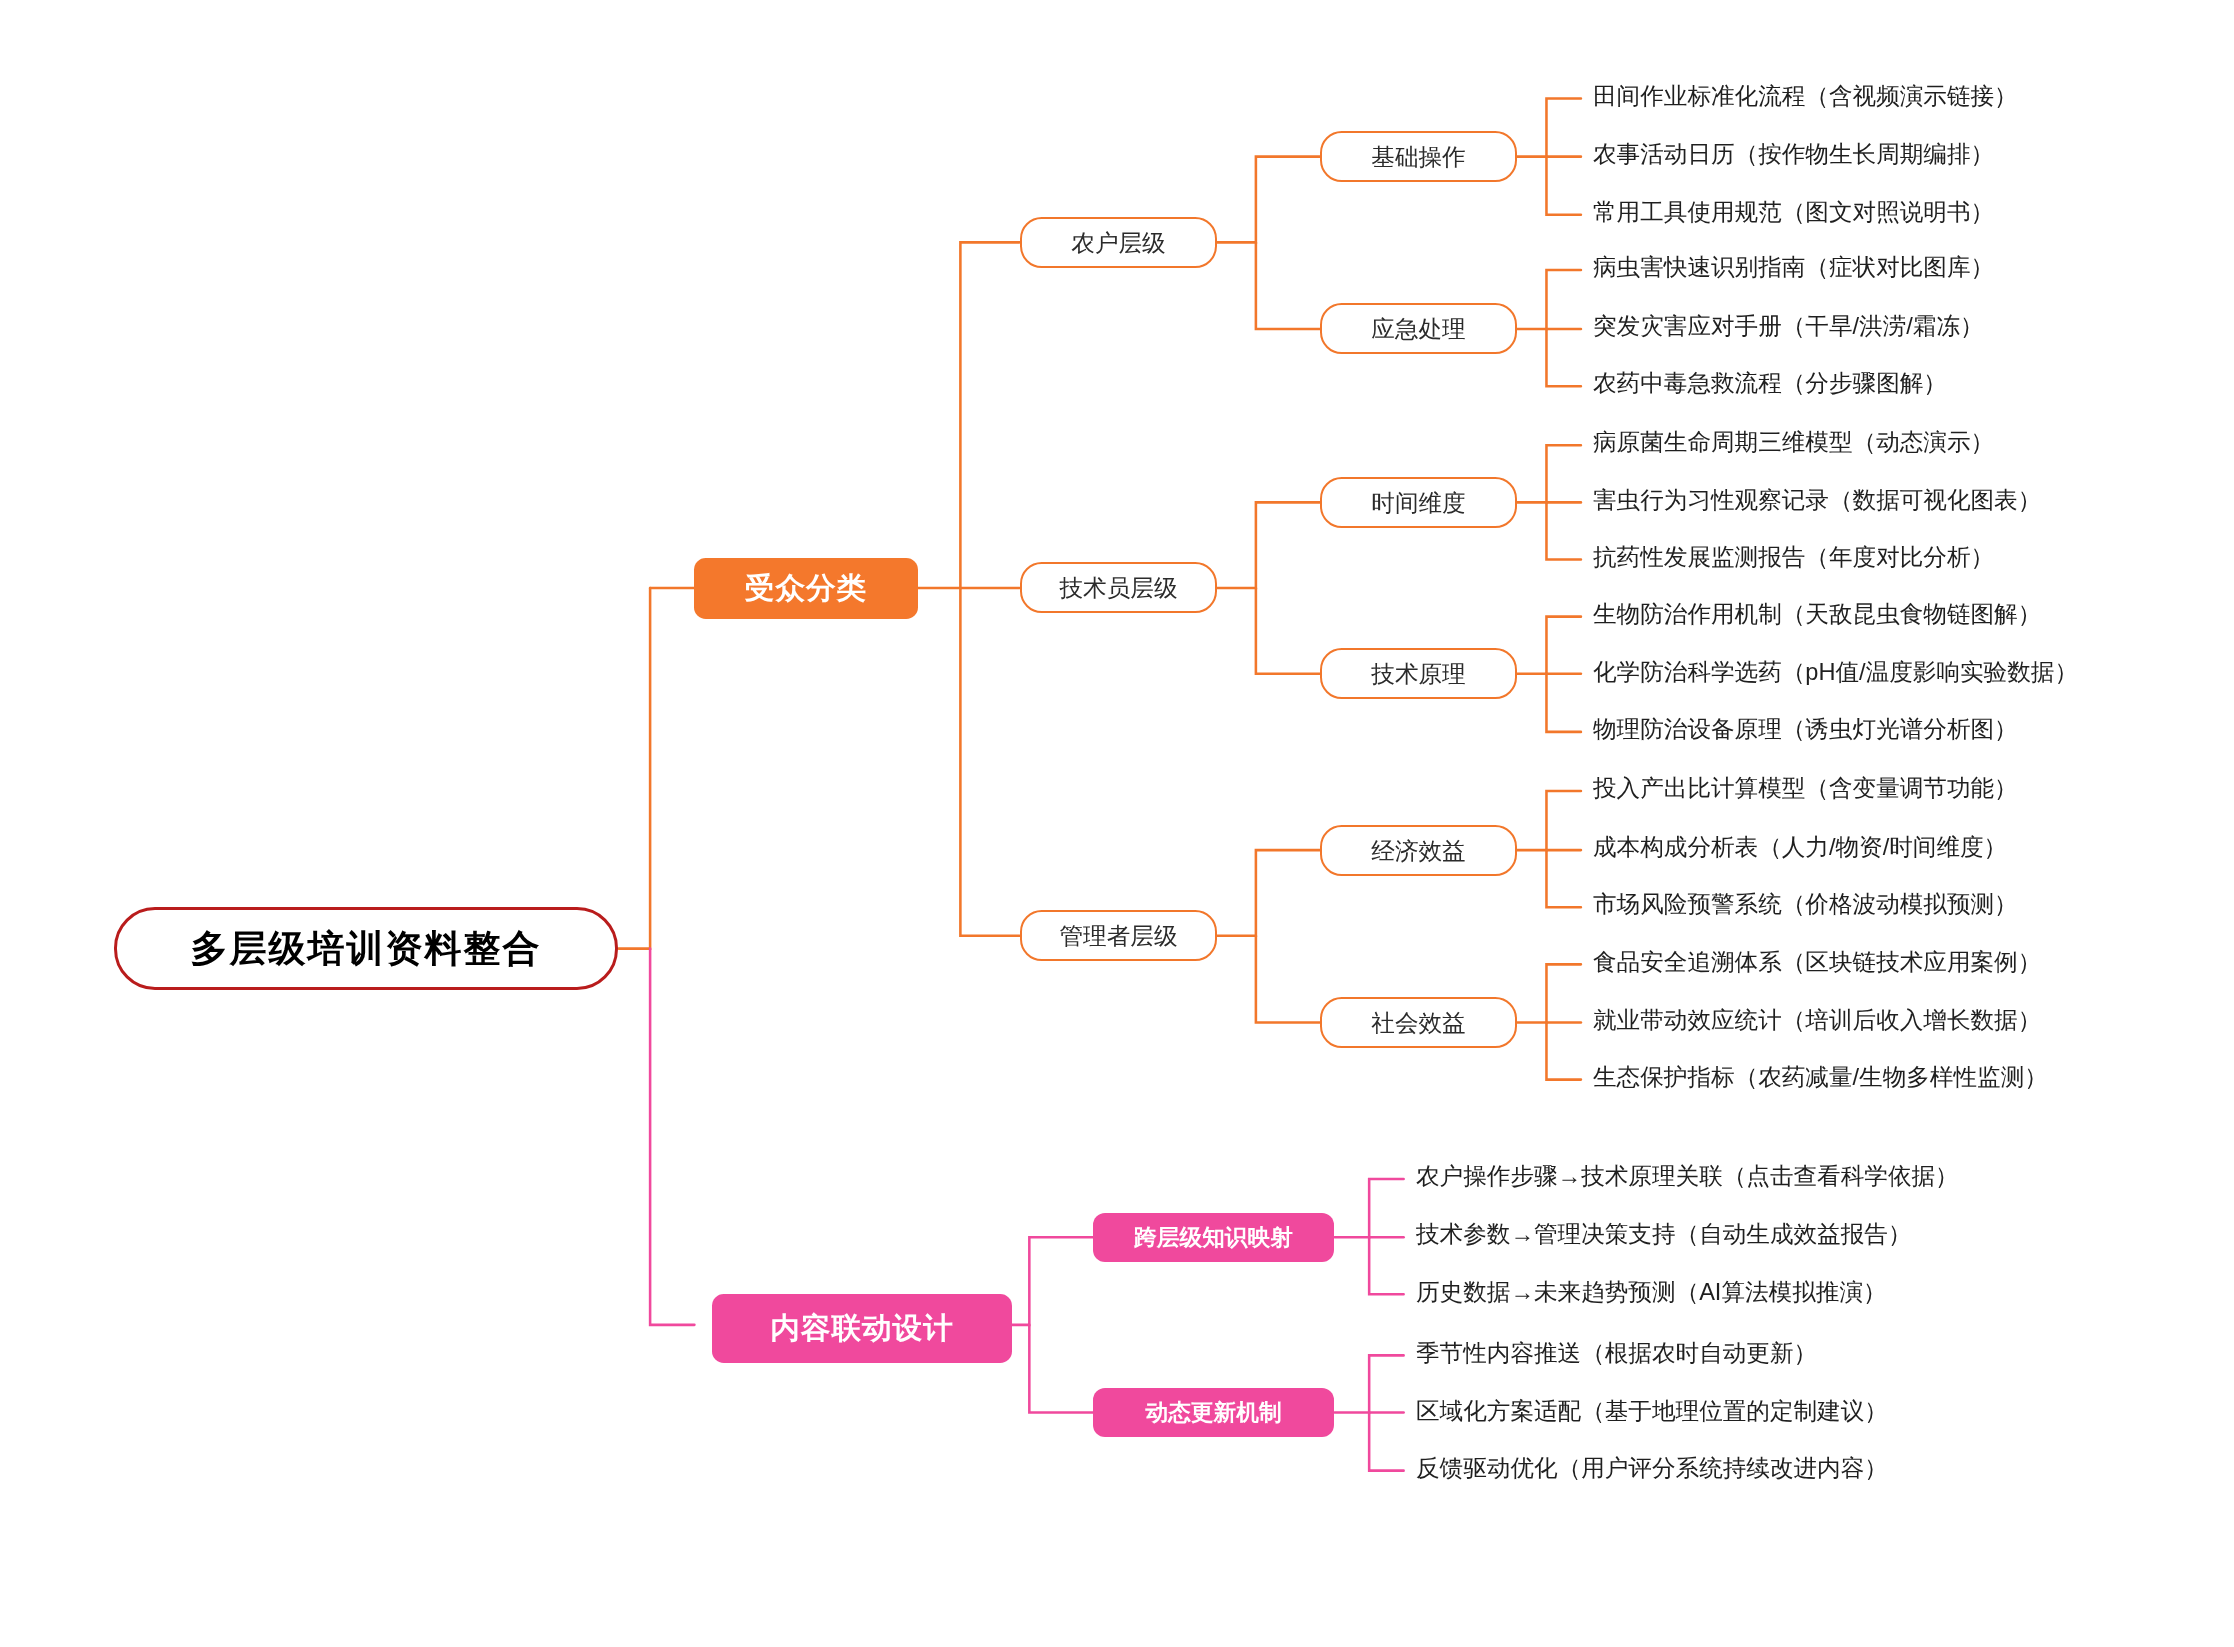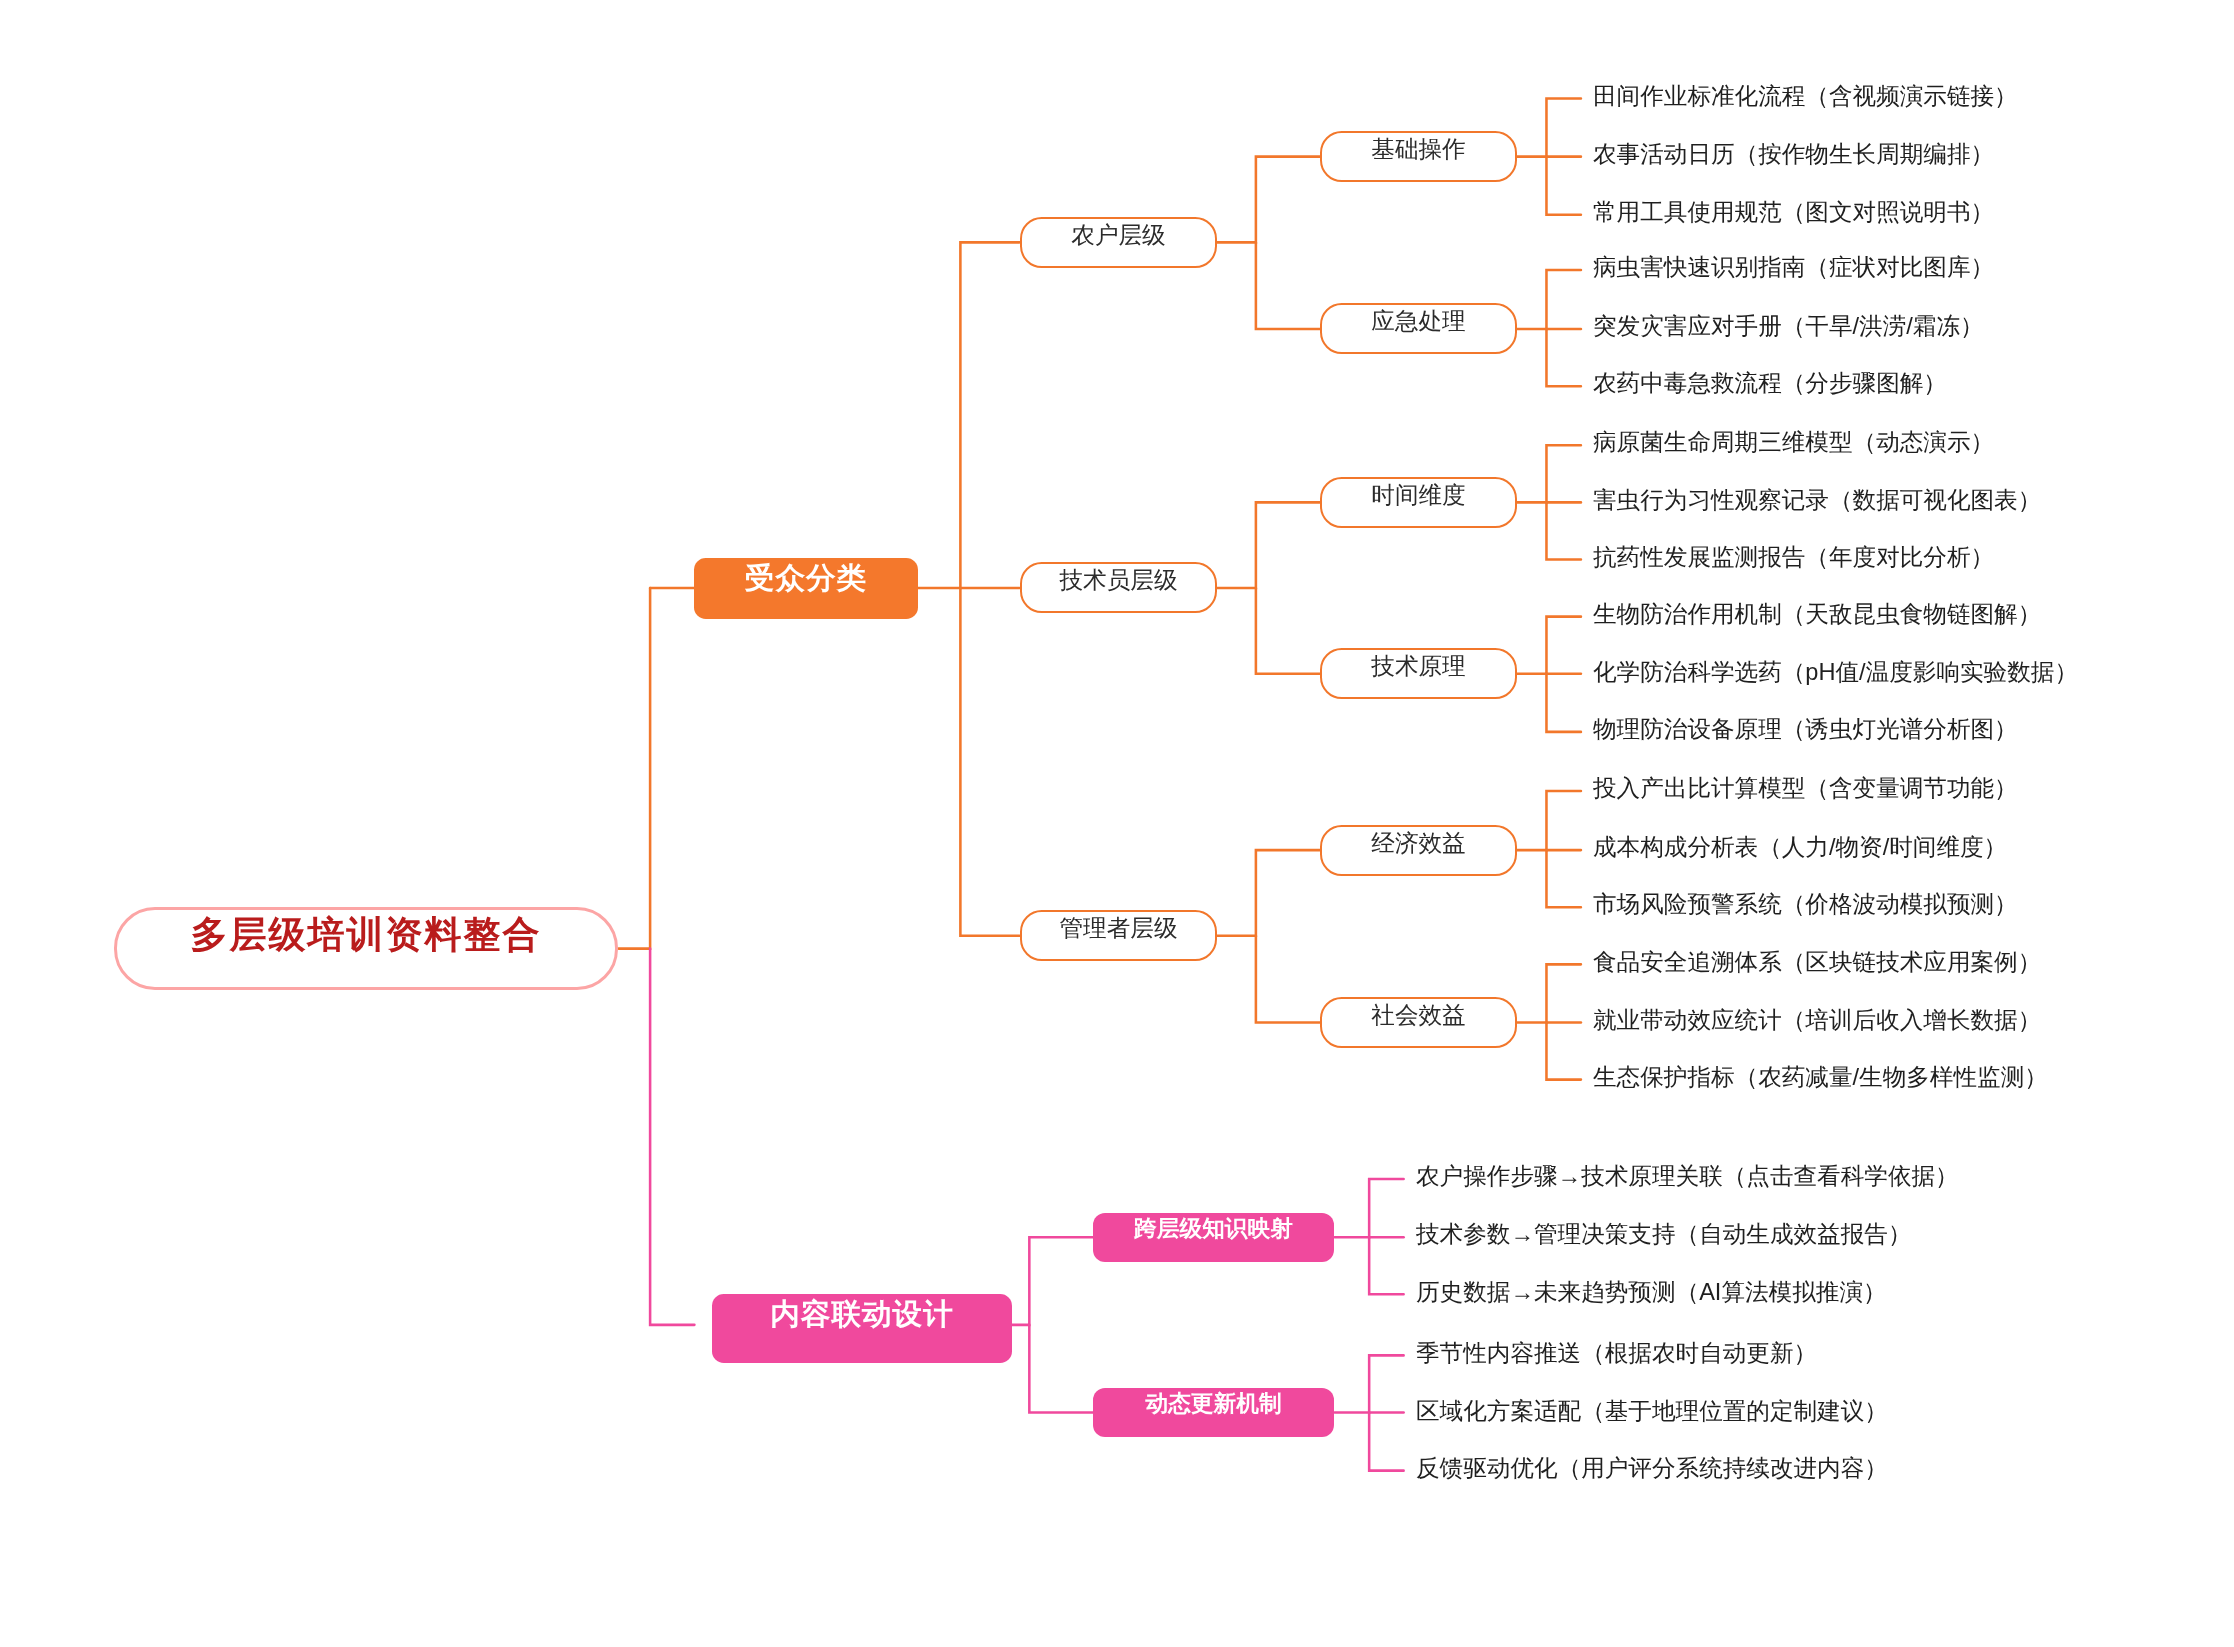--- a/index.html
+++ b/index.html
@@ -18,32 +18,32 @@
   svg.links{
     position:absolute;
     left:0;top:0;
     width:2234px;height:1647px;
     pointer-events:none;
   }
   .node{
     position:absolute;
     box-sizing:border-box;
     display:flex;
-    align-items:flex-start;
+    align-items:center;
     justify-content:center;
     white-space:nowrap;
   }
   
   .n-root{
-    border:3px solid #fca5a5;
+    border:3px solid #b91c1c;
     border-radius:41px;
     background:#fff;
     font-size:37px;
     font-weight:700;
-    color:#b91c1c;
+    color:#000000;
     letter-spacing:2px;
     padding:0 25.6px;
   }
   
   .n-l1{
     border-radius:11.8px;
     font-size:29.6px;
     font-weight:700;
     color:#ffffff;
     letter-spacing:1px;

